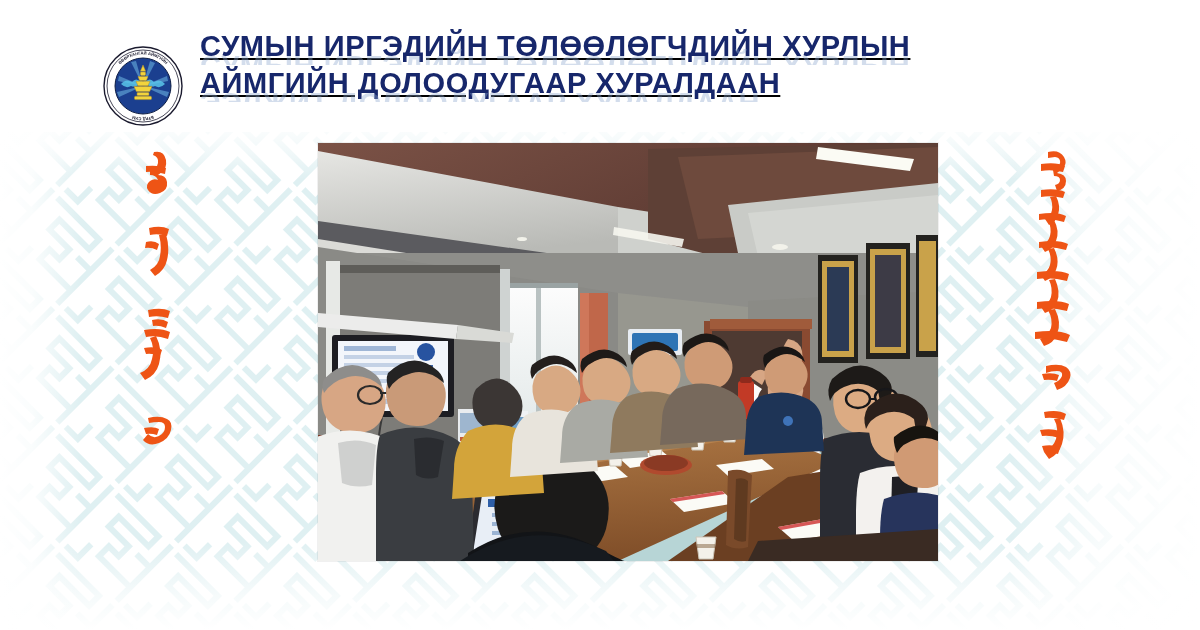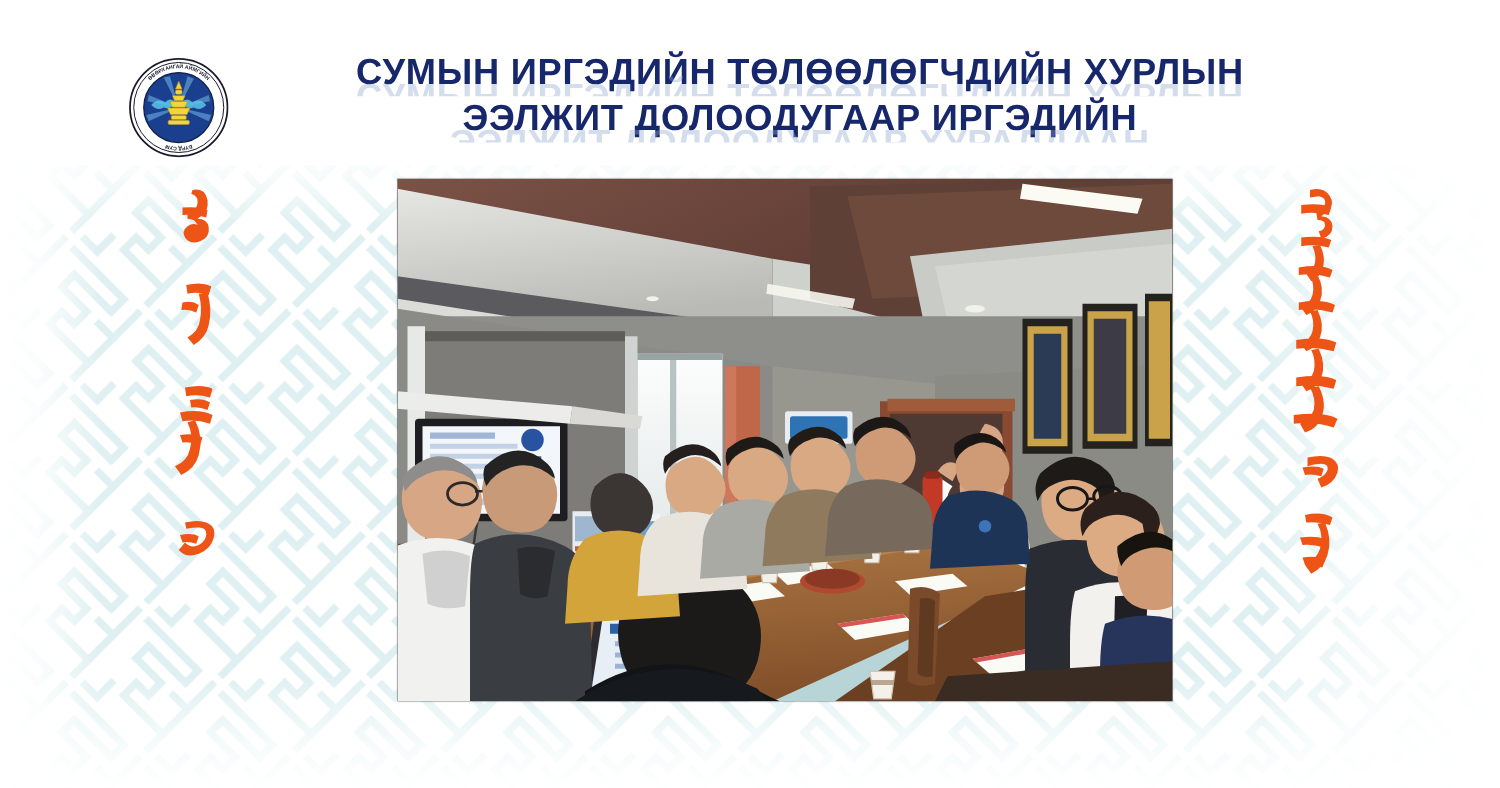--- a/index.html
+++ b/index.html
@@ -79,23 +79,23 @@
     left: 103px;
     top: 46px;
     width: 80px;
     height: 80px;
   }
   .emblem svg { display: block; width: 80px; height: 80px; }
 
   .title-block {
     position: absolute;
     left: 200px;
-    top: 40px;
+    top: 28px;
     width: 880px;
-    text-align: center;
+    text-decoration: underline;
   }
   .title-line {
     font-family: "Liberation Sans", sans-serif;
     font-weight: 700;
     font-size: 29px;
     letter-spacing: 0.6px;
     line-height: 37px;
     color: #17276b;
     white-space: nowrap;
     position: relative;
@@ -204,21 +204,21 @@
           <path id="ringTop" d="M8.5 40 A31.5 31.5 0 0 1 71.5 40" fill="none"></path>
           <path id="ringBot" d="M71.5 40 A31.5 31.5 0 0 1 8.5 40" fill="none"></path>
           <text><textPath href="#ringTop" startOffset="50%" text-anchor="middle">ӨВӨРХАНГАЙ АЙМГИЙН</textPath></text>
           <text><textPath href="#ringBot" startOffset="50%" text-anchor="middle">БҮРД СУМ</textPath></text>
         </g>
       </svg>
     </div>
 
     <div class="title-block">
       <div class="title-line" id="tl1" data-echo="СУМЫН ИРГЭДИЙН ТӨЛӨӨЛӨГЧДИЙН ХУРЛЫН">СУМЫН ИРГЭДИЙН ТӨЛӨӨЛӨГЧДИЙН ХУРЛЫН</div>
-      <div class="title-line" id="tl2" data-echo="ЭЭЛЖИТ ДОЛООДУГААР ХУРАЛДААН">ЭЭЛЖИТ ДОЛООДУГААР ИРГЭДИЙН</div>
+      <div class="title-line" id="tl2" data-echo="ЭЭЛЖИТ ДОЛООДУГААР ХУРАЛДААН">АЙМГИЙН ДОЛООДУГААР ХУРАЛДААН</div>
     </div>
   </div>
 
   <div class="mongol-col mongol-left">
     <svg viewBox="0 0 96 330" aria-hidden="true">
       <g fill="#ee5415">
         <path d="M46 2 q10 -2 12 8 q1 8 -4 12 l-4 3 q8 0 9 7 q1 8 -7 11 q-8 3 -12 -3 q-3 -5 2 -9 q4 -3 8 -1 q-2 -5 -8 -5 l0 -5 q7 -1 8 -7 q1 -6 -5 -8 Z"></path>
         <path d="M38 16 q14 -1 20 2 l-1 6 q-11 -3 -19 -2 Z"></path>
         <path d="M41 78 q12 -3 20 1 l-2 7 q-9 -3 -17 -1 Z"></path>
         <path d="M58 84 q4 14 1 26 q-2 10 -12 16 l-5 -6 q9 -5 10 -14 q2 -10 -1 -21 Z"></path>

